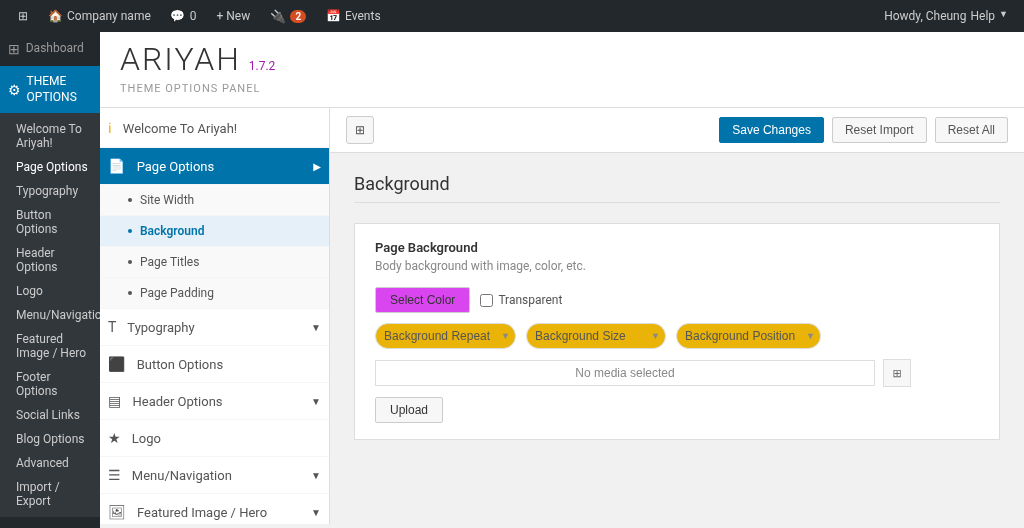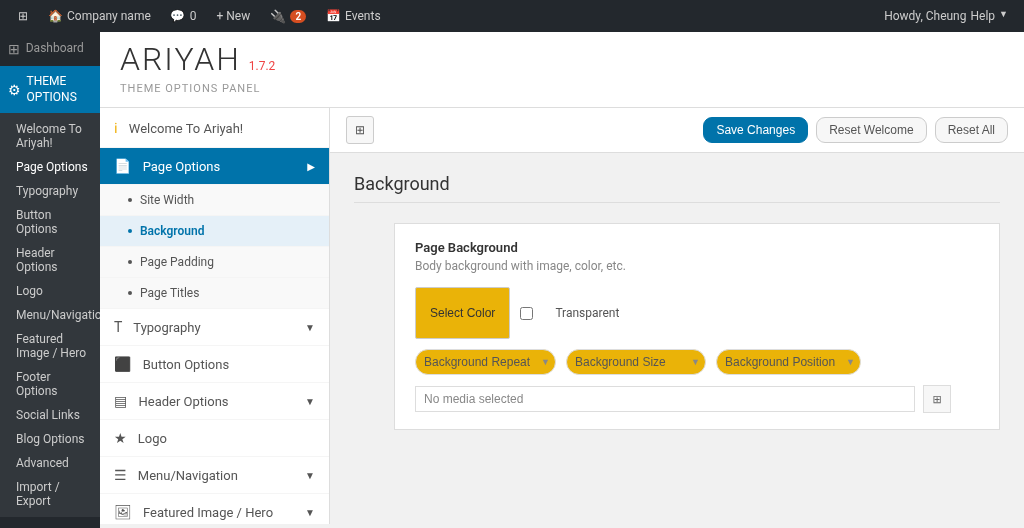--- a/index.html
+++ b/index.html
@@ -111,21 +111,21 @@
     }
     .theme-title-text {
       font-size: 32px;
       font-weight: 300;
       letter-spacing: 2px;
       color: #333;
       text-transform: uppercase;
     }
     .theme-version {
       font-size: 12px;
-      color: #ef4444;
+      color: #a21caf;
     }
     .panel-label {
       font-size: 11px;
       color: #999;
       text-transform: uppercase;
       letter-spacing: 1px;
       margin-top: 4px;
     }
 
     
@@ -139,21 +139,21 @@
       width: 230px;
       background: #fff;
       border-right: 1px solid #ddd;
       flex-shrink: 0;
       overflow-y: auto;
     }
     .options-nav-item {
       display: flex;
       align-items: center;
       justify-content: space-between;
-      padding: 10px 14px;
+      padding: 10px 8px;
       color: #555;
       cursor: pointer;
       font-size: 13px;
       border-bottom: 1px solid #f5f5f5;
     }
     .options-nav-item.active { background: #0073aa; color: #fff; }
     .options-nav-item .nav-icon { margin-right: 8px; font-size: 14px; }
     .options-nav-item .nav-arrow { font-size: 10px; }
     .options-nav-subitem {
       padding: 8px 14px 8px 28px;
@@ -183,21 +183,21 @@
       justify-content: space-between;
       background: #fff;
       padding: 8px 16px;
       border-bottom: 1px solid #ddd;
     }
     .options-toolbar-left { display: flex; align-items: center; gap: 8px; }
     .options-toolbar-right { display: flex; gap: 8px; }
 
     .btn {
       padding: 5px 12px;
-      border-radius: 9px;
+      border-radius: 2px;
       border: 1px solid #ccc;
       cursor: pointer;
       font-size: 12px;
       background: #f7f7f7;
       color: #555;
     }
     .btn-primary { background: #0073aa; color: #fff; border-color: #0073aa; }
 
     .grid-icon {
       width: 28px; height: 28px;
@@ -222,21 +222,20 @@
       margin-bottom: 20px;
       padding-bottom: 8px;
       border-bottom: 1px solid #ddd;
     }
 
     .option-group {
       background: #fff;
       border: 1px solid #ddd;
       padding: 16px 20px;
       margin-bottom: 16px;
-      margin-left: 40px;
     }
 
     .option-group-title {
       font-size: 13px;
       font-weight: 600;
       color: #333;
       margin-bottom: 4px;
     }
 
     .option-group-desc {
@@ -277,51 +276,52 @@
       color: #888;
       pointer-events: none;
     }
 
     .color-picker-wrapper {
       display: flex;
       align-items: center;
       gap: 6px;
     }
     .color-btn {
-      padding: 18px 14px;
+      padding: 5px 14px;
       border: 1px solid #ccc;
-      background: #eab308;
+      background: #d946ef;
       font-size: 12px;
       cursor: pointer;
       border-radius: 2px;
       color: #333;
     }
 
     .transparent-checkbox {
       display: flex;
       align-items: center;
-      gap: 22px;
+      gap: 5px;
       font-size: 12px;
       color: #555;
     }
 
     .media-field {
       display: flex;
       align-items: center;
       gap: 8px;
       margin-top: 10px;
     }
     .media-input {
       flex: 1;
       padding: 5px 8px;
       border: 1px solid #ddd;
       font-size: 12px;
       color: #888;
       background: #fff;
       max-width: 500px;
+      text-align: center;
     }
     .media-browse {
       width: 28px; height: 28px;
       border: 1px solid #ddd;
       background: #f7f7f7;
       display: flex; align-items: center; justify-content: center;
       cursor: pointer;
       font-size: 11px;
       color: #666;
     }
@@ -434,24 +434,24 @@
           <span class="nav-arrow">▶</span>
         </div>
 
         <div class="options-nav-subitem">
           <span>Site Width</span>
         </div>
         <div class="options-nav-subitem active">
           <span>Background</span>
         </div>
         <div class="options-nav-subitem">
+          <span>Page Titles</span>
+        </div>
+        <div class="options-nav-subitem">
           <span>Page Padding</span>
-        </div>
-        <div class="options-nav-subitem">
-          <span>Page Titles</span>
         </div>
 
         <div class="options-nav-item">
           <span>
             <span class="nav-icon">T</span>
             <span>Typography</span>
           </span>
           <span class="nav-arrow">▼</span>
         </div>
 
@@ -498,21 +498,21 @@
       <div class="options-main">
 
         <div class="options-toolbar">
           <div class="options-toolbar-left">
             <div class="grid-icon">
               <span>⊞</span>
             </div>
           </div>
           <div class="options-toolbar-right">
             <button class="btn btn-primary">Save Changes</button>
-            <button class="btn">Reset Welcome</button>
+            <button class="btn">Reset Import</button>
             <button class="btn">Reset All</button>
           </div>
         </div>
 
         <div class="options-content">
           <h2 class="section-title">Background</h2>
 
           <div class="option-group">
             <div class="option-group-title">Page Background</div>
             <div class="option-group-desc">Body background with image, color, etc.</div>
@@ -555,18 +555,21 @@
               </div>
             </div>
 
             <div class="media-field">
               <input type="text" class="media-input" value="No media selected" readonly="" style="">
               <div class="media-browse">
                 <span>⊞</span>
               </div>
             </div>
 
+            <div>
+              <button class="upload-btn">Upload</button>
+            </div>
           </div>
         </div>
       </div>
     </div>
   </div>
 </div>
 
 </body></html>

